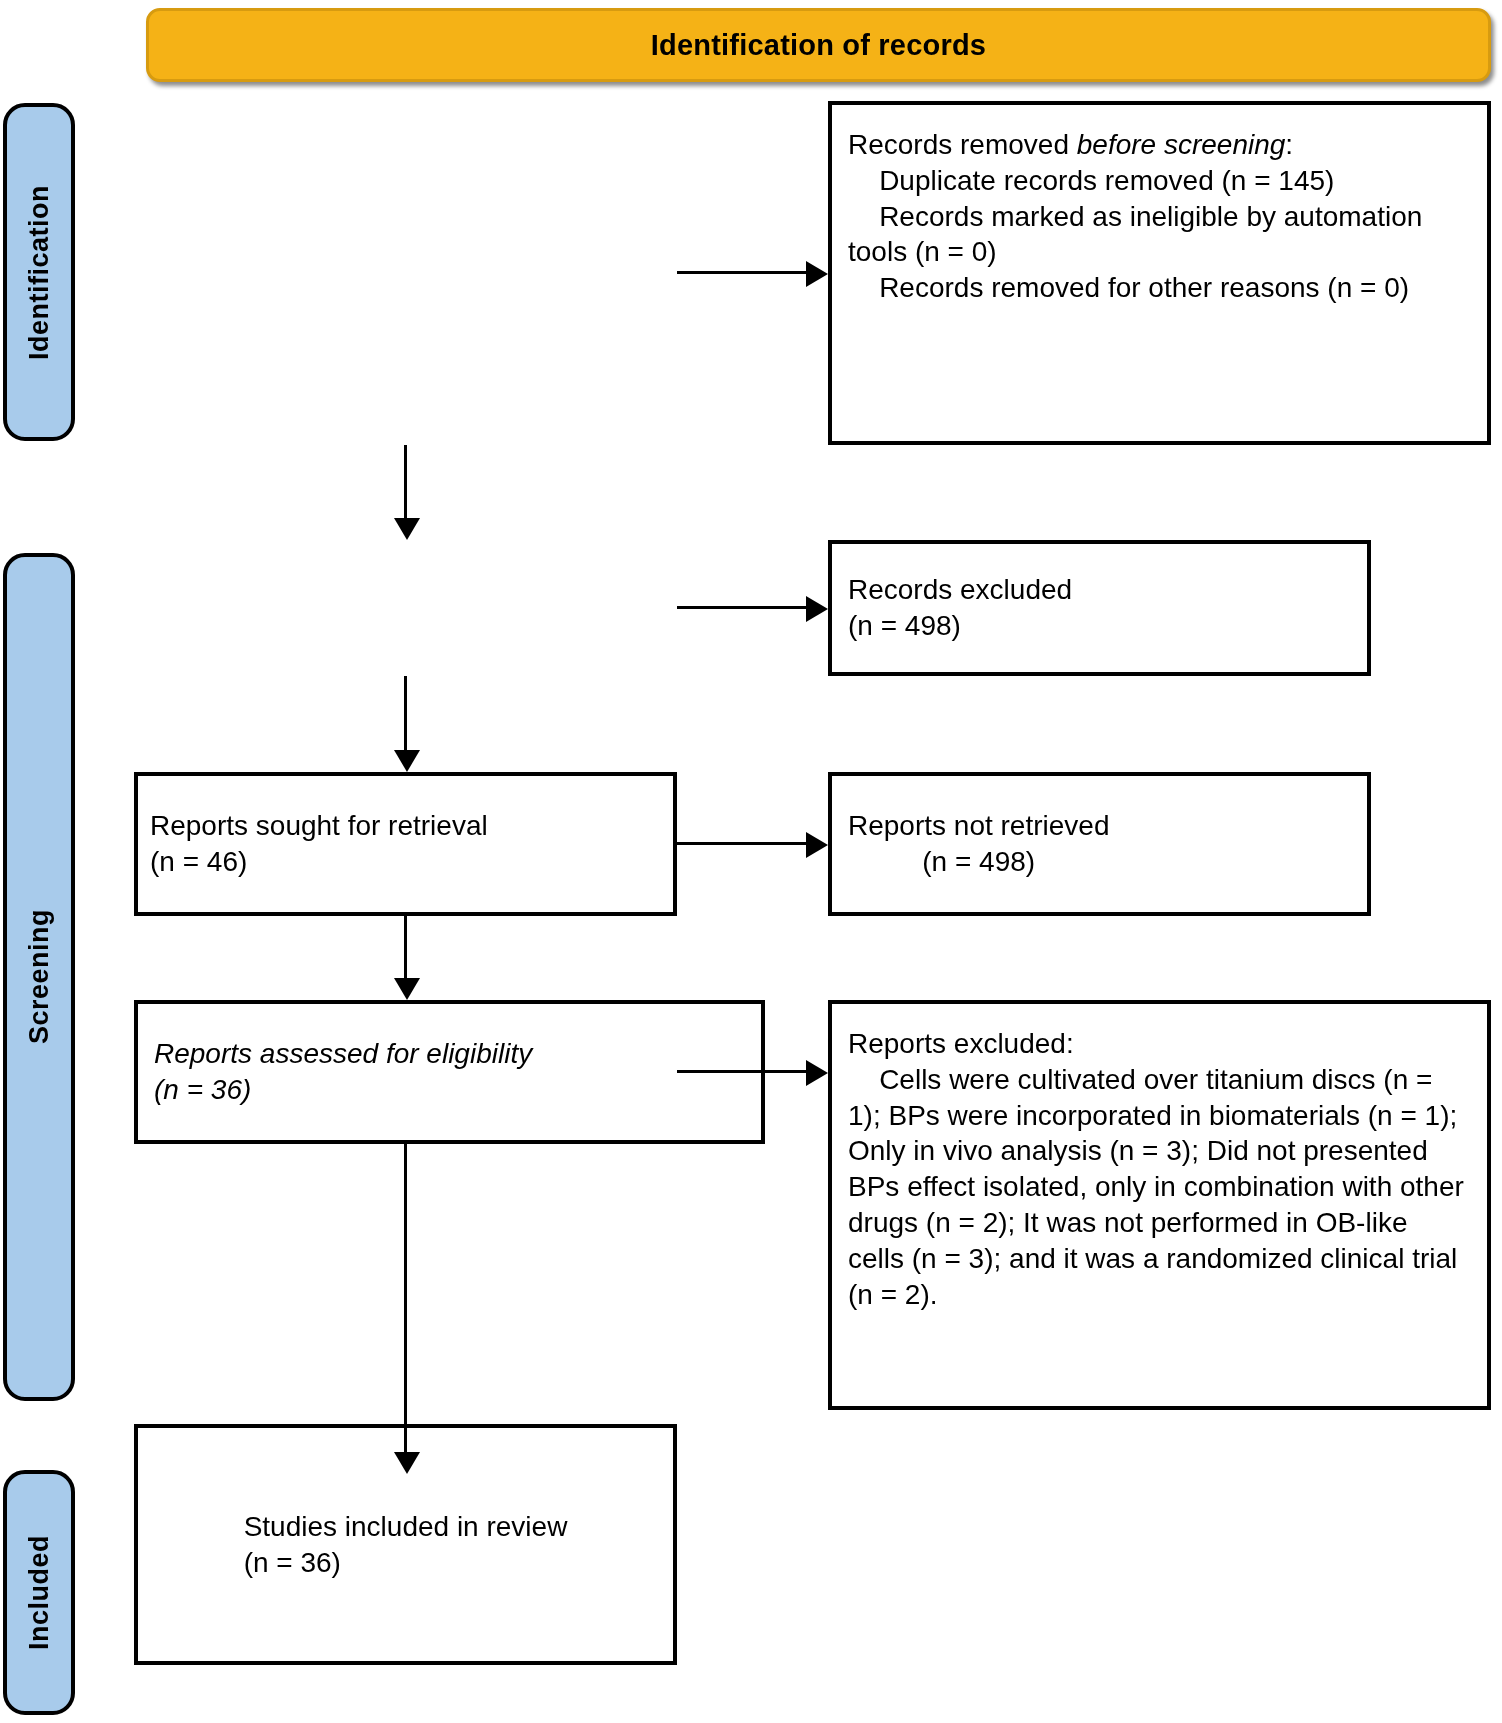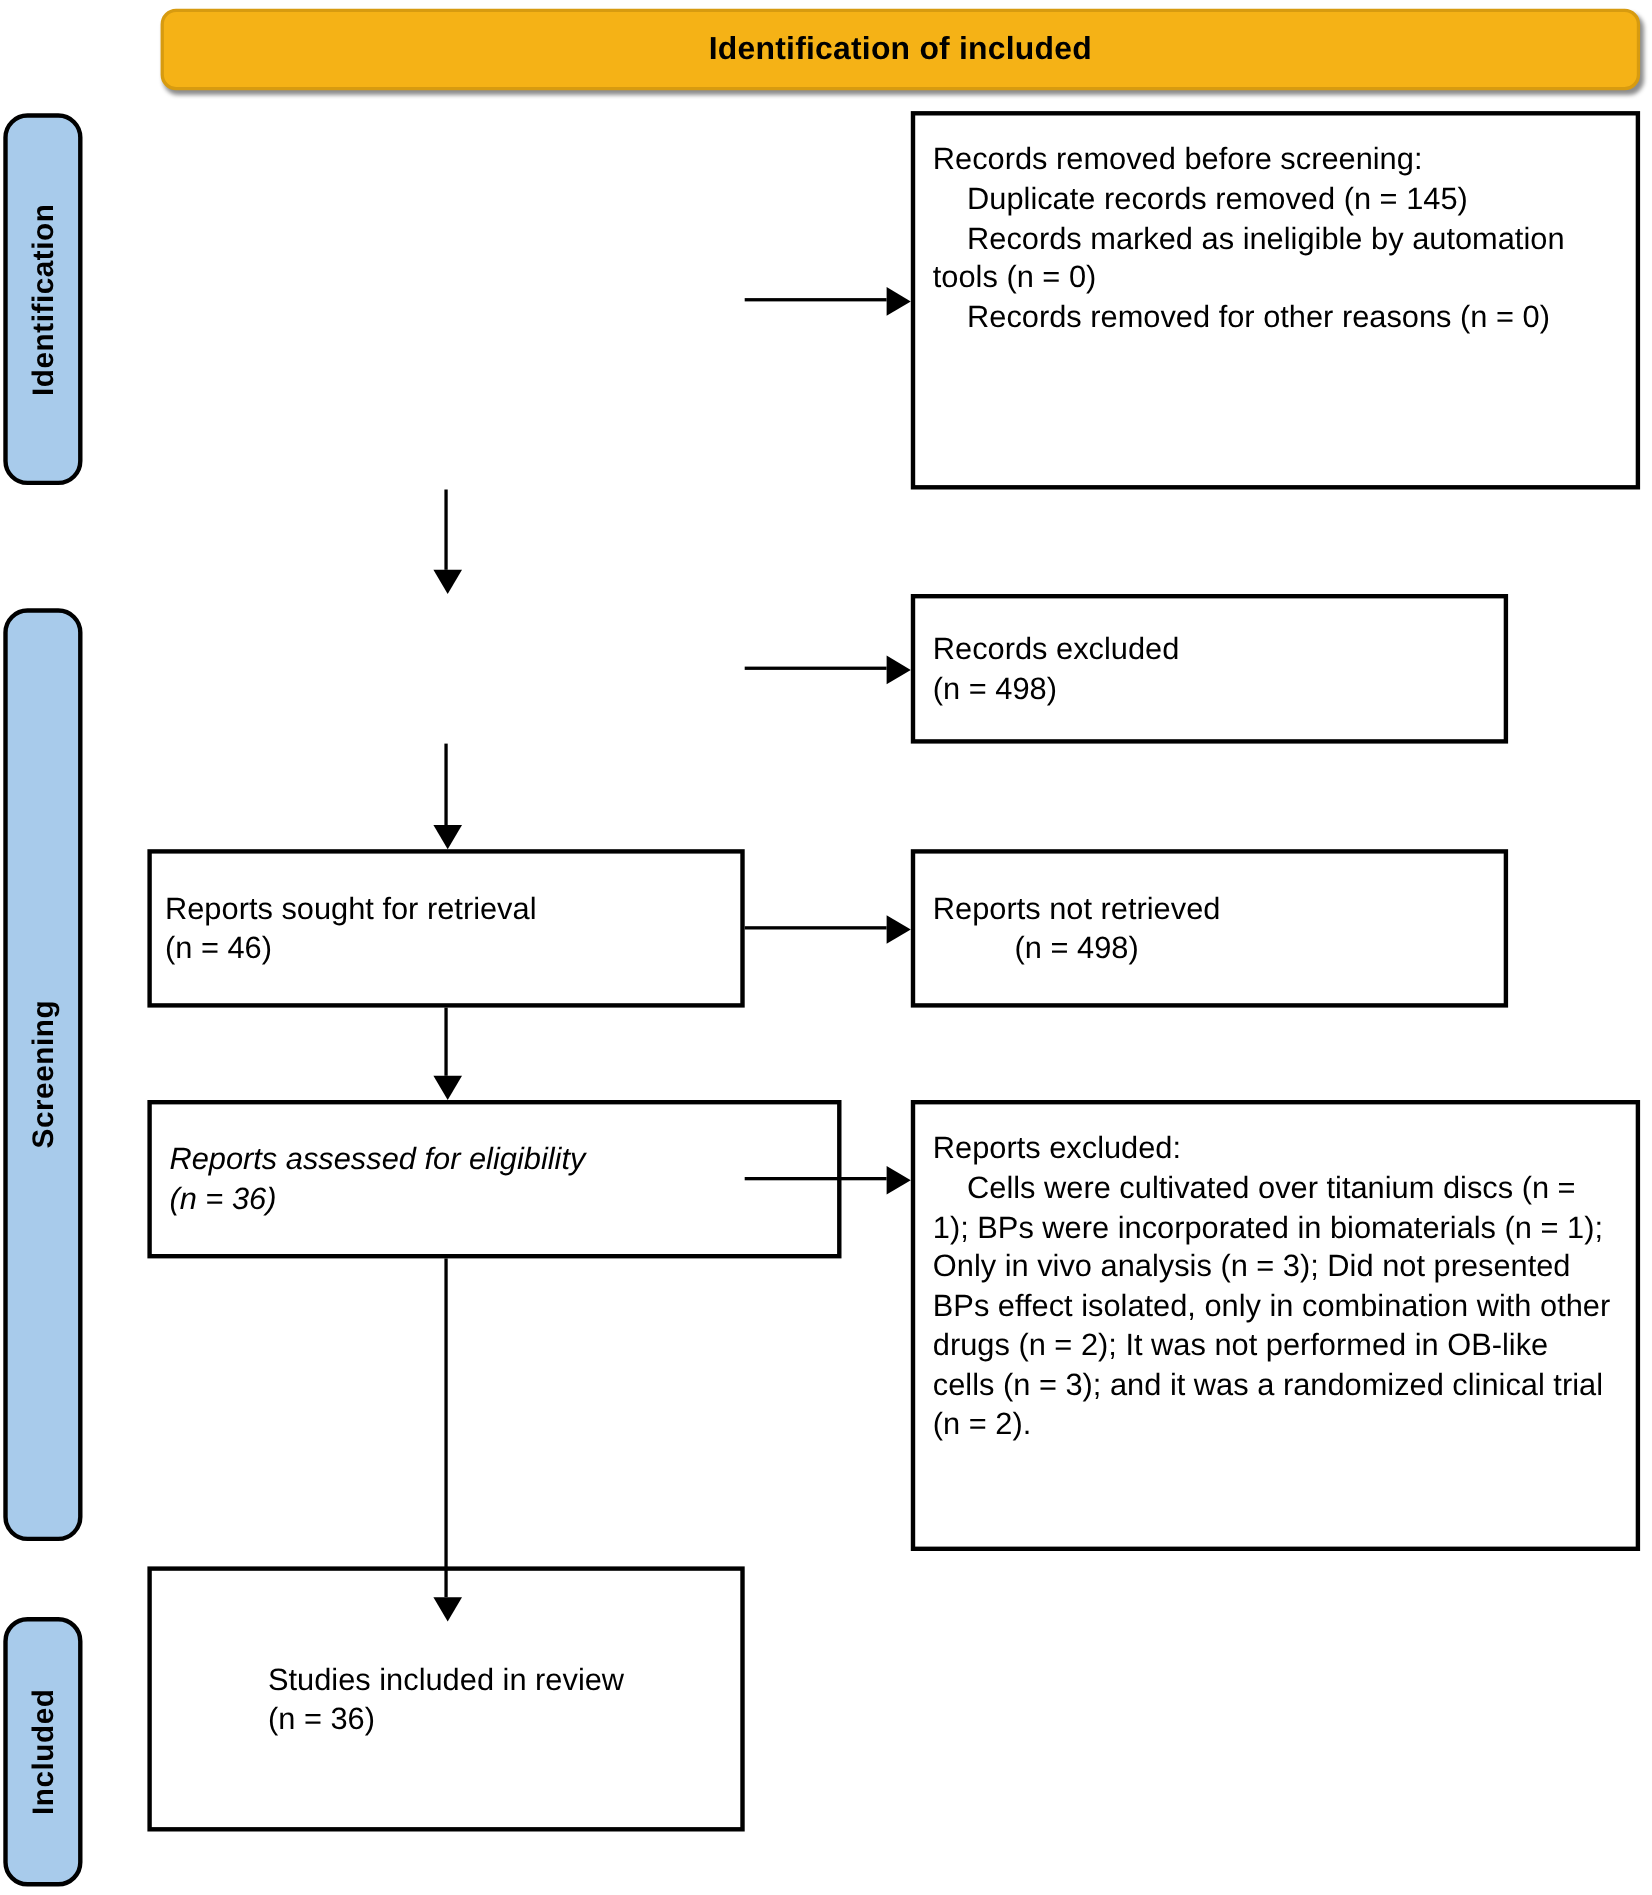--- a/index.html
+++ b/index.html
@@ -78,21 +78,21 @@
     align-items: center;
     padding: 6px 16px;
   }
   .flow-box .box-text {
     font-size: 28px;
     line-height: 1.28;
     color: #000000;
     white-space: pre-wrap;
   }
   .flow-box.top-align { align-items: flex-start; padding-top: 22px; }
-  .flow-box .box-text .ital { }
+  .flow-box .box-text .ital { font-style: italic; }
 
   #box-identified        { left: 134px;  top: 101px;  width: 543px;  height: 344px; }
   #box-removed           { left: 828px;  top: 101px;  width: 663px;  height: 344px; }
   #box-screened          { left: 134px;  top: 540px;  width: 543px;  height: 136px; }
   #box-records-excluded  { left: 828px;  top: 540px;  width: 543px;  height: 136px; }
   #box-sought            { left: 134px;  top: 772px;  width: 543px;  height: 144px; padding-left: 12px; }
   #box-not-retrieved     { left: 828px;  top: 772px;  width: 543px;  height: 144px; text-align: center; }
   #box-assessed          { left: 134px;  top: 1000px; width: 631px;  height: 144px; font-style: italic; }
   #box-reports-excluded  { left: 828px;  top: 1000px; width: 663px;  height: 410px; }
   #box-included          { left: 134px;  top: 1424px; width: 543px;  height: 241px; justify-content: center; }
@@ -140,21 +140,21 @@
   #arrrt-3  { left: 806px; top: 832px; }
   #hline-4  { left: 677px; top: 1070px; width: 129px; }
   #arrrt-4  { left: 806px; top: 1060px; }
 </style>
 </head>
 <body>
 
 <div id="page">
 
   <div class="header-banner">
-    <span class="banner-text">Identification of included</span>
+    <span class="banner-text">Identification of records</span>
   </div>
 
   <div class="phase-pill" id="phase-identification">
     <span class="phase-text">Identification</span>
   </div>
   <div class="phase-pill" id="phase-screening">
     <span class="phase-text">Screening</span>
   </div>
   <div class="phase-pill" id="phase-included">
     <span class="phase-text">Included</span>

